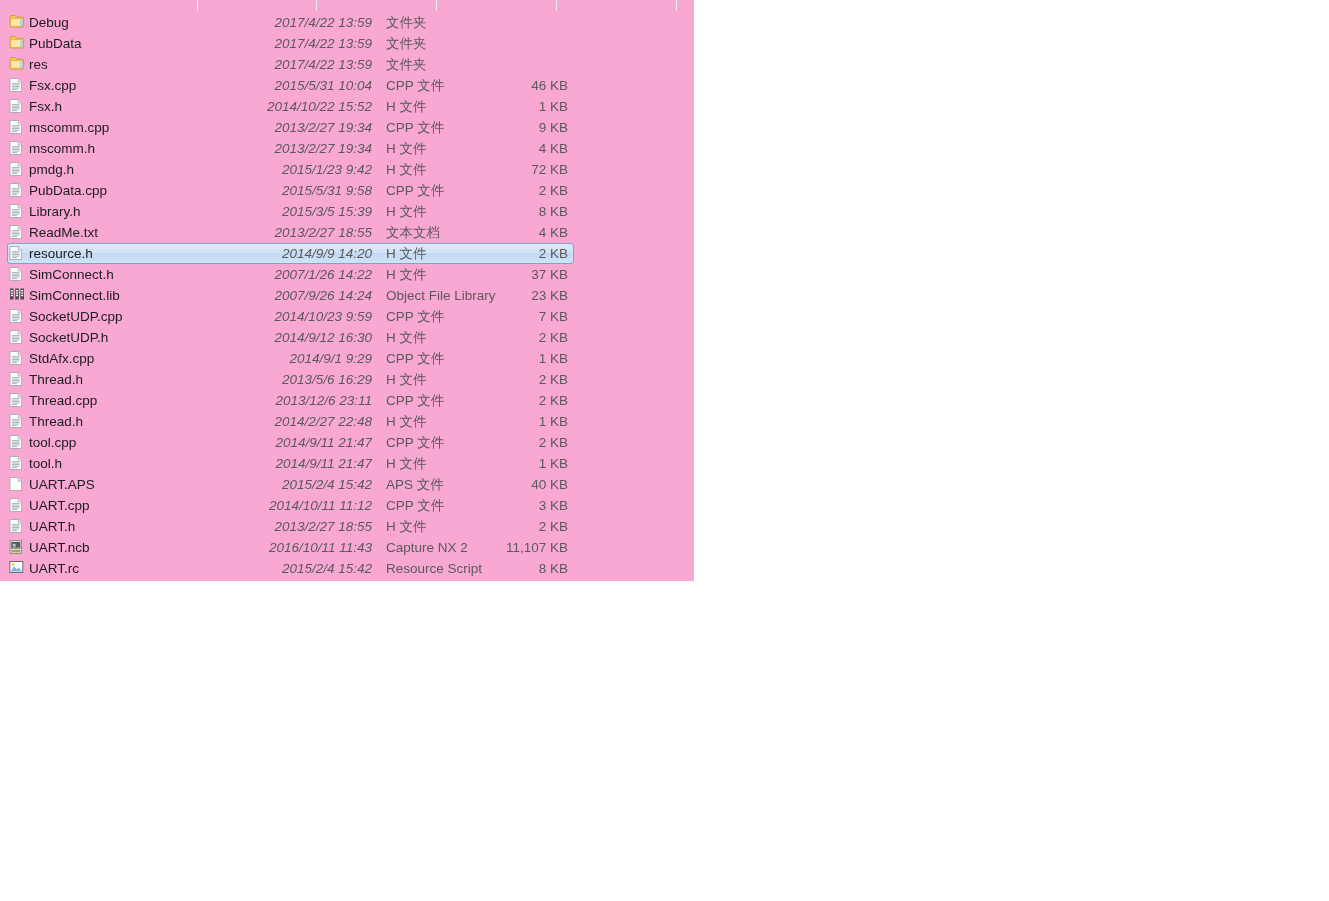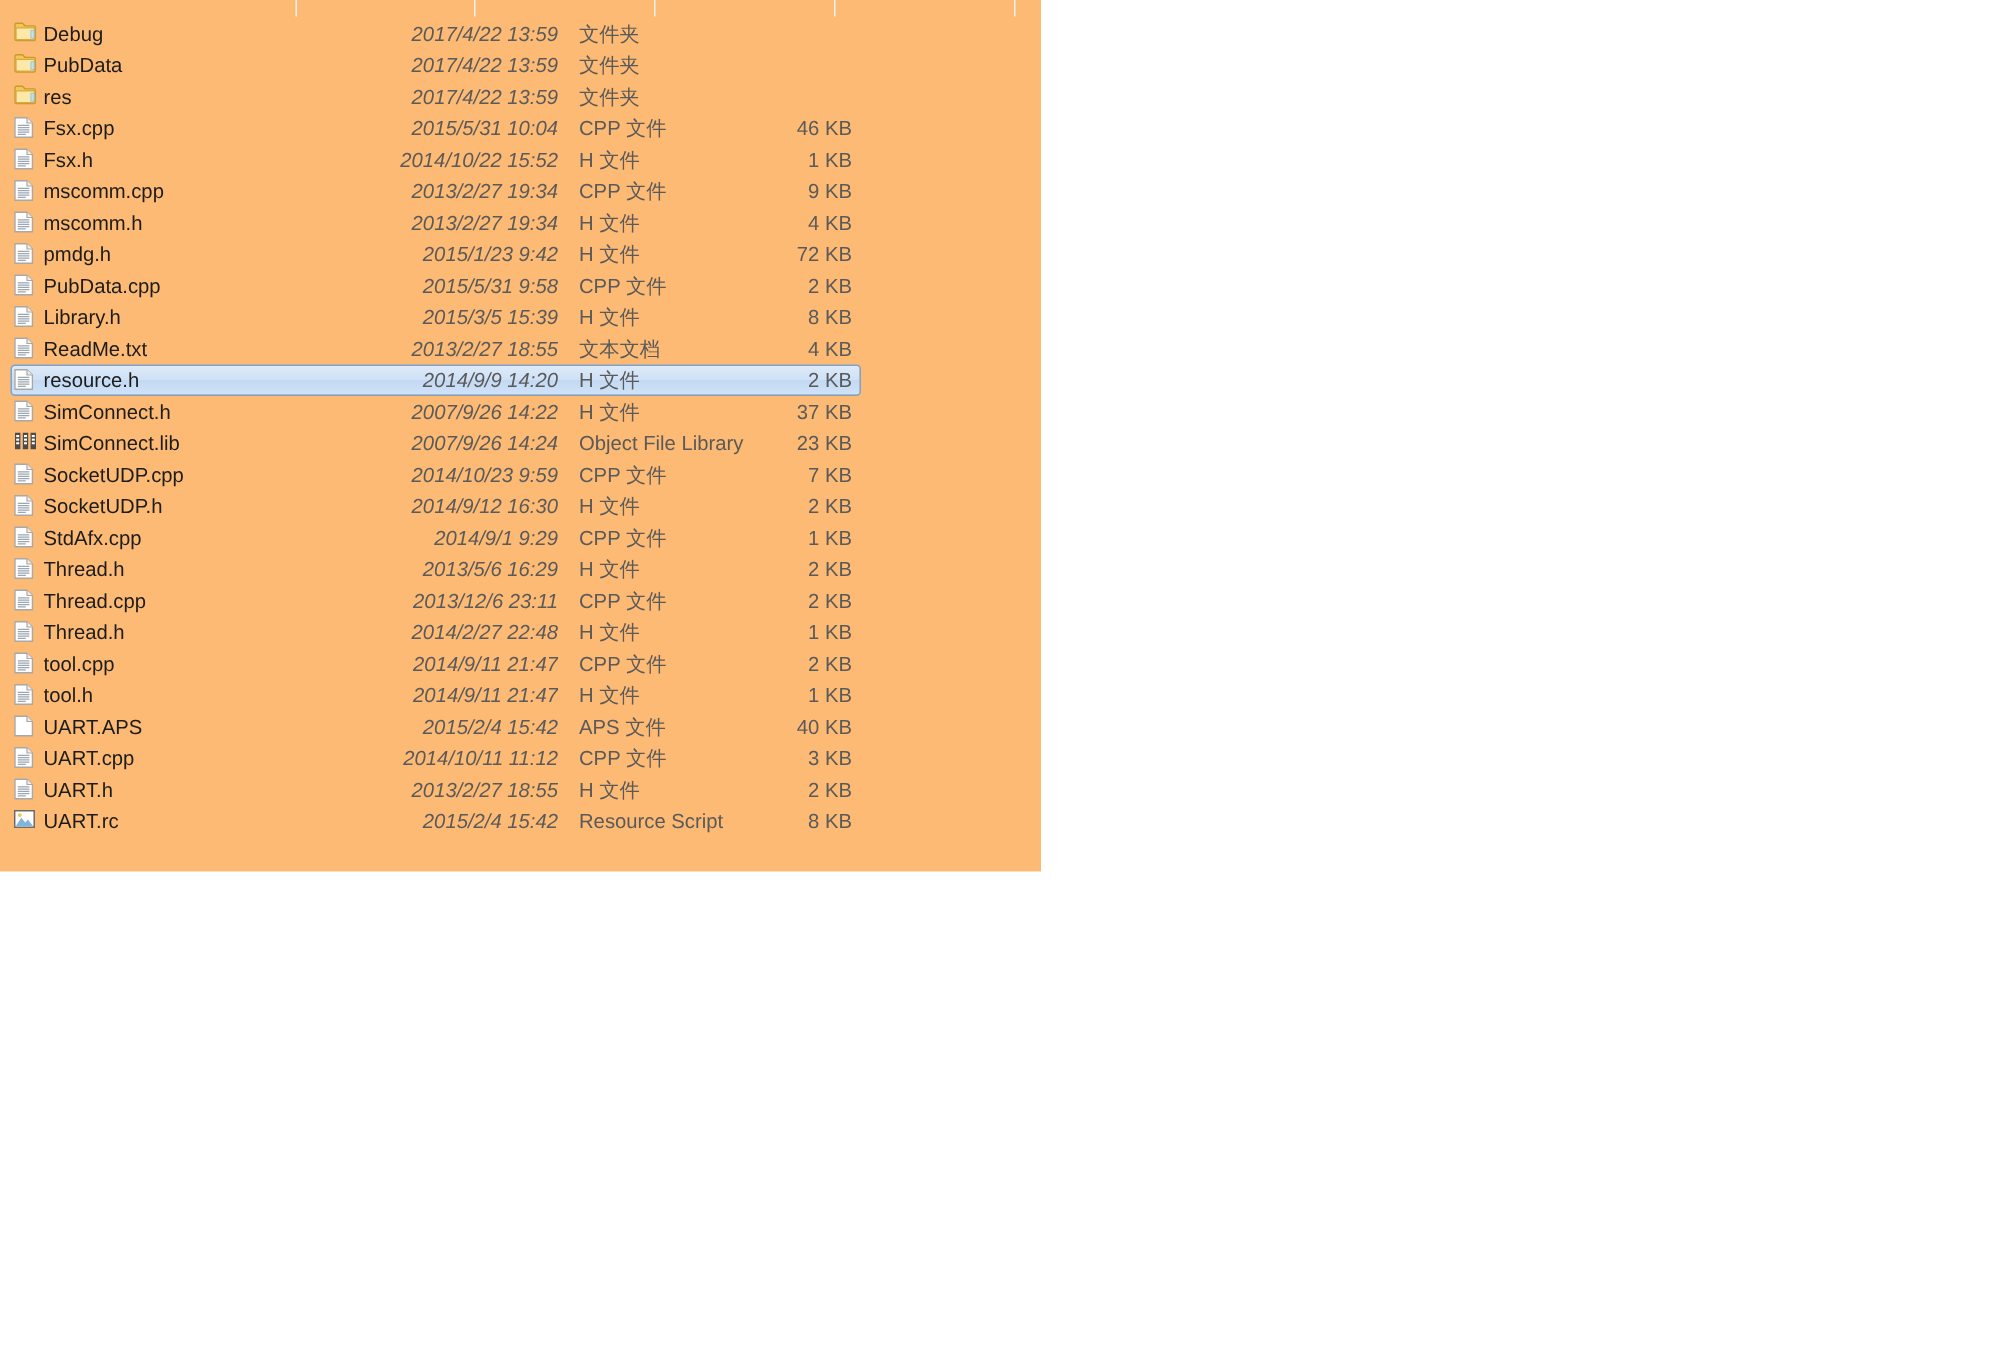--- a/index.html
+++ b/index.html
@@ -14,21 +14,21 @@
     font-family: "Liberation Sans", "DejaVu Sans", sans-serif;
   }
 
   
   #file-panel {
     position: absolute;
     left: 0;
     top: 0;
     width: 694px;
     height: 581px;
-    background: #fdba74;
+    background: #f9a8d4;
     overflow: hidden;
   }
 
   
   .col-divider {
     position: absolute;
     top: 0;
     width: 1px;
     height: 11px;
     background: #f0f0f2;
@@ -351,21 +351,21 @@
             <g stroke="#9aa6b2" stroke-width="0.85">
               <line x1="2.9" y1="6.6" x2="10.6" y2="6.6"></line>
               <line x1="2.9" y1="8.1" x2="10.6" y2="8.1"></line>
               <line x1="2.9" y1="9.6" x2="10.6" y2="9.6"></line>
               <line x1="2.9" y1="11.1" x2="10.6" y2="11.1"></line>
               <line x1="2.9" y1="12.6" x2="8.2" y2="12.6"></line>
             </g>
           </svg>
         </div>
         <div class="cell c-name">SimConnect.h</div>
-        <div class="cell c-date">2007/9/26 14:22</div>
+        <div class="cell c-date">2007/1/26 14:22</div>
         <div class="cell c-type">H 文件</div>
         <div class="cell c-size">37 KB</div>
       </div>
       <div class="row">
         <div class="cell c-icon">
           <svg width="16" height="14" viewBox="0 0 16 14">
             <g fill="#4b4b4b">
               <rect x="1" y="1.5" width="3.6" height="11"></rect>
               <rect x="6.2" y="1.5" width="3.6" height="11"></rect>
               <rect x="11.4" y="1.5" width="3.6" height="11"></rect>
@@ -585,20 +585,35 @@
             </g>
           </svg>
         </div>
         <div class="cell c-name">UART.h</div>
         <div class="cell c-date">2013/2/27 18:55</div>
         <div class="cell c-type">H 文件</div>
         <div class="cell c-size">2 KB</div>
       </div>
       <div class="row">
         <div class="cell c-icon">
+          <svg width="14" height="16" viewBox="0 0 14 16">
+            <rect x="1" y="1.5" width="11.6" height="13" fill="#d8d8d8" stroke="#8a8a8a" stroke-width="0.9"></rect>
+            <rect x="2.3" y="3" width="9" height="7" fill="#5a5a5a"></rect>
+            <circle cx="5.2" cy="6" r="1.5" fill="#cccccc"></circle>
+            <path d="M2.3 10 L5.4 6.6 L7.6 9 L9.4 7.4 L11.3 10 Z" fill="#9c9c9c"></path>
+            <rect x="2.3" y="11" width="9" height="2.2" fill="#b8a23a"></rect>
+          </svg>
+        </div>
+        <div class="cell c-name">UART.ncb</div>
+        <div class="cell c-date">2016/10/11 11:43</div>
+        <div class="cell c-type">Capture NX 2</div>
+        <div class="cell c-size">11,107 KB</div>
+      </div>
+      <div class="row">
+        <div class="cell c-icon">
           <svg width="15" height="14" viewBox="0 0 15 14">
             <rect x="0.8" y="1.5" width="13" height="11" fill="#ffffff" stroke="#6a6a6a" stroke-width="1"></rect>
             <path d="M1.6 11.6 L5.2 6.2 L7.8 9.4 L9.6 7.3 L13 11.6 Z" fill="#7fb5dd"></path>
             <circle cx="4.2" cy="4.4" r="1.3" fill="#f0c94a"></circle>
           </svg>
         </div>
         <div class="cell c-name">UART.rc</div>
         <div class="cell c-date">2015/2/4 15:42</div>
         <div class="cell c-type">Resource Script</div>
         <div class="cell c-size">8 KB</div>

